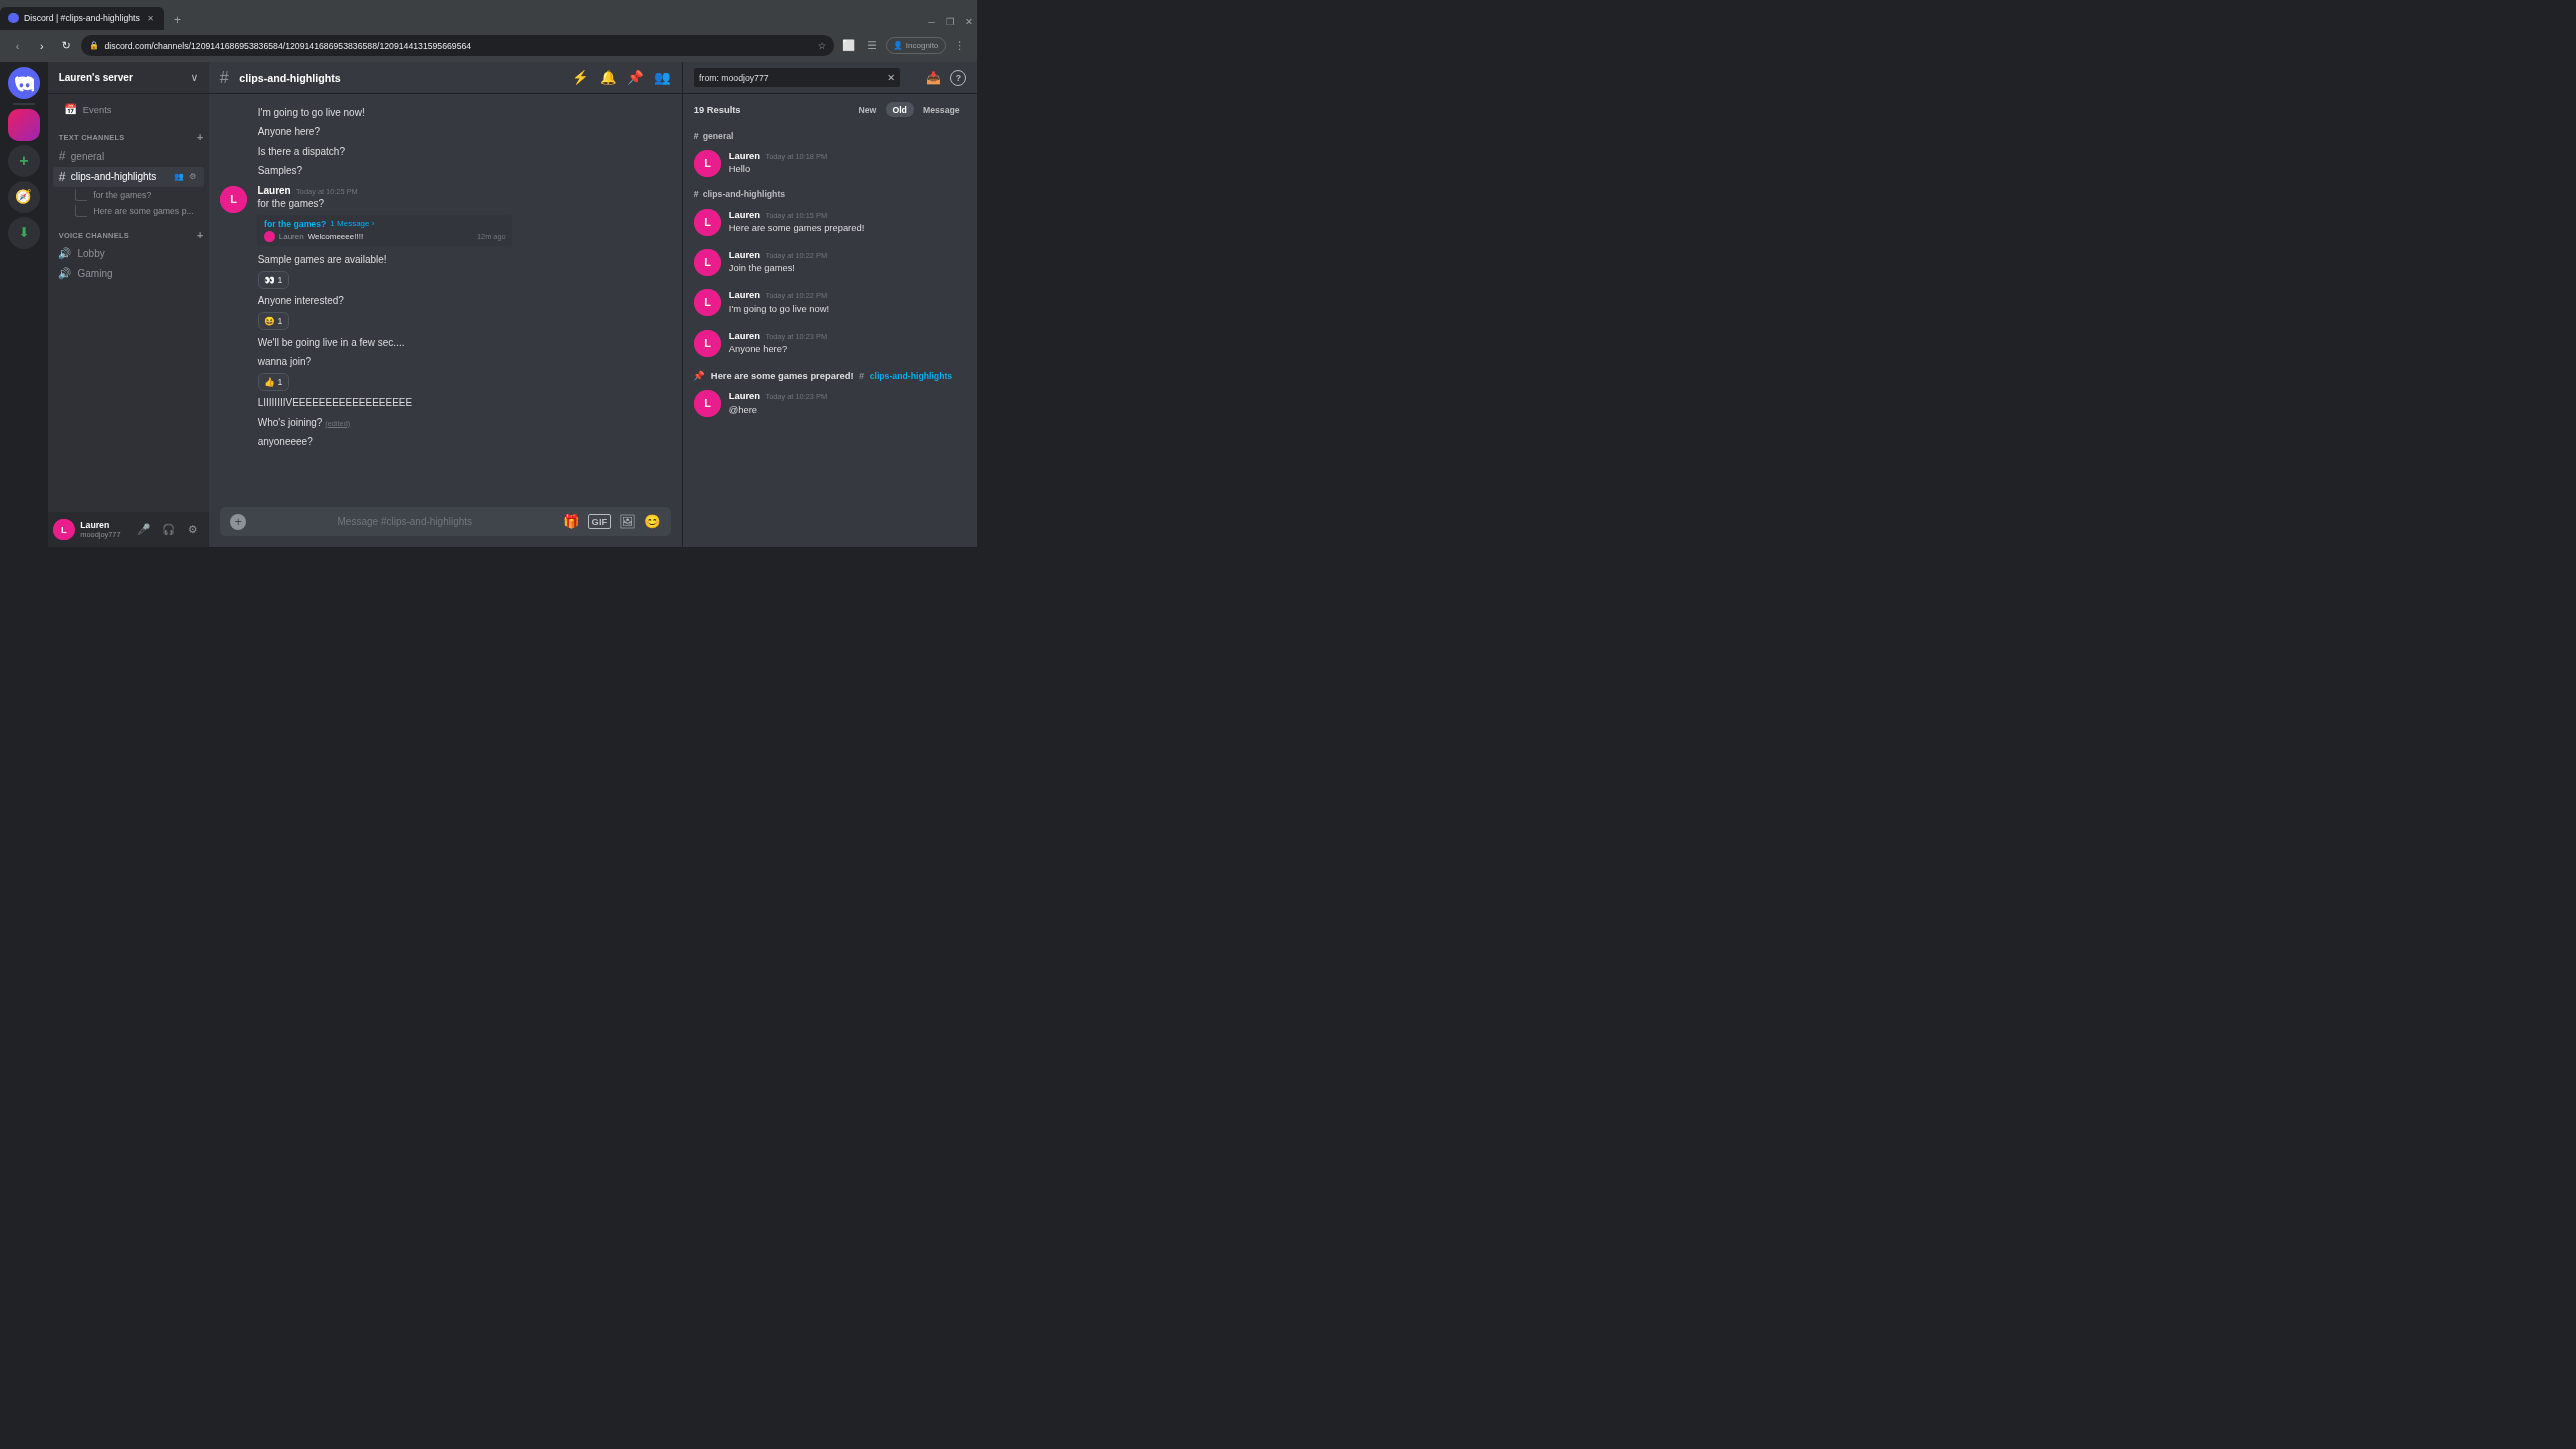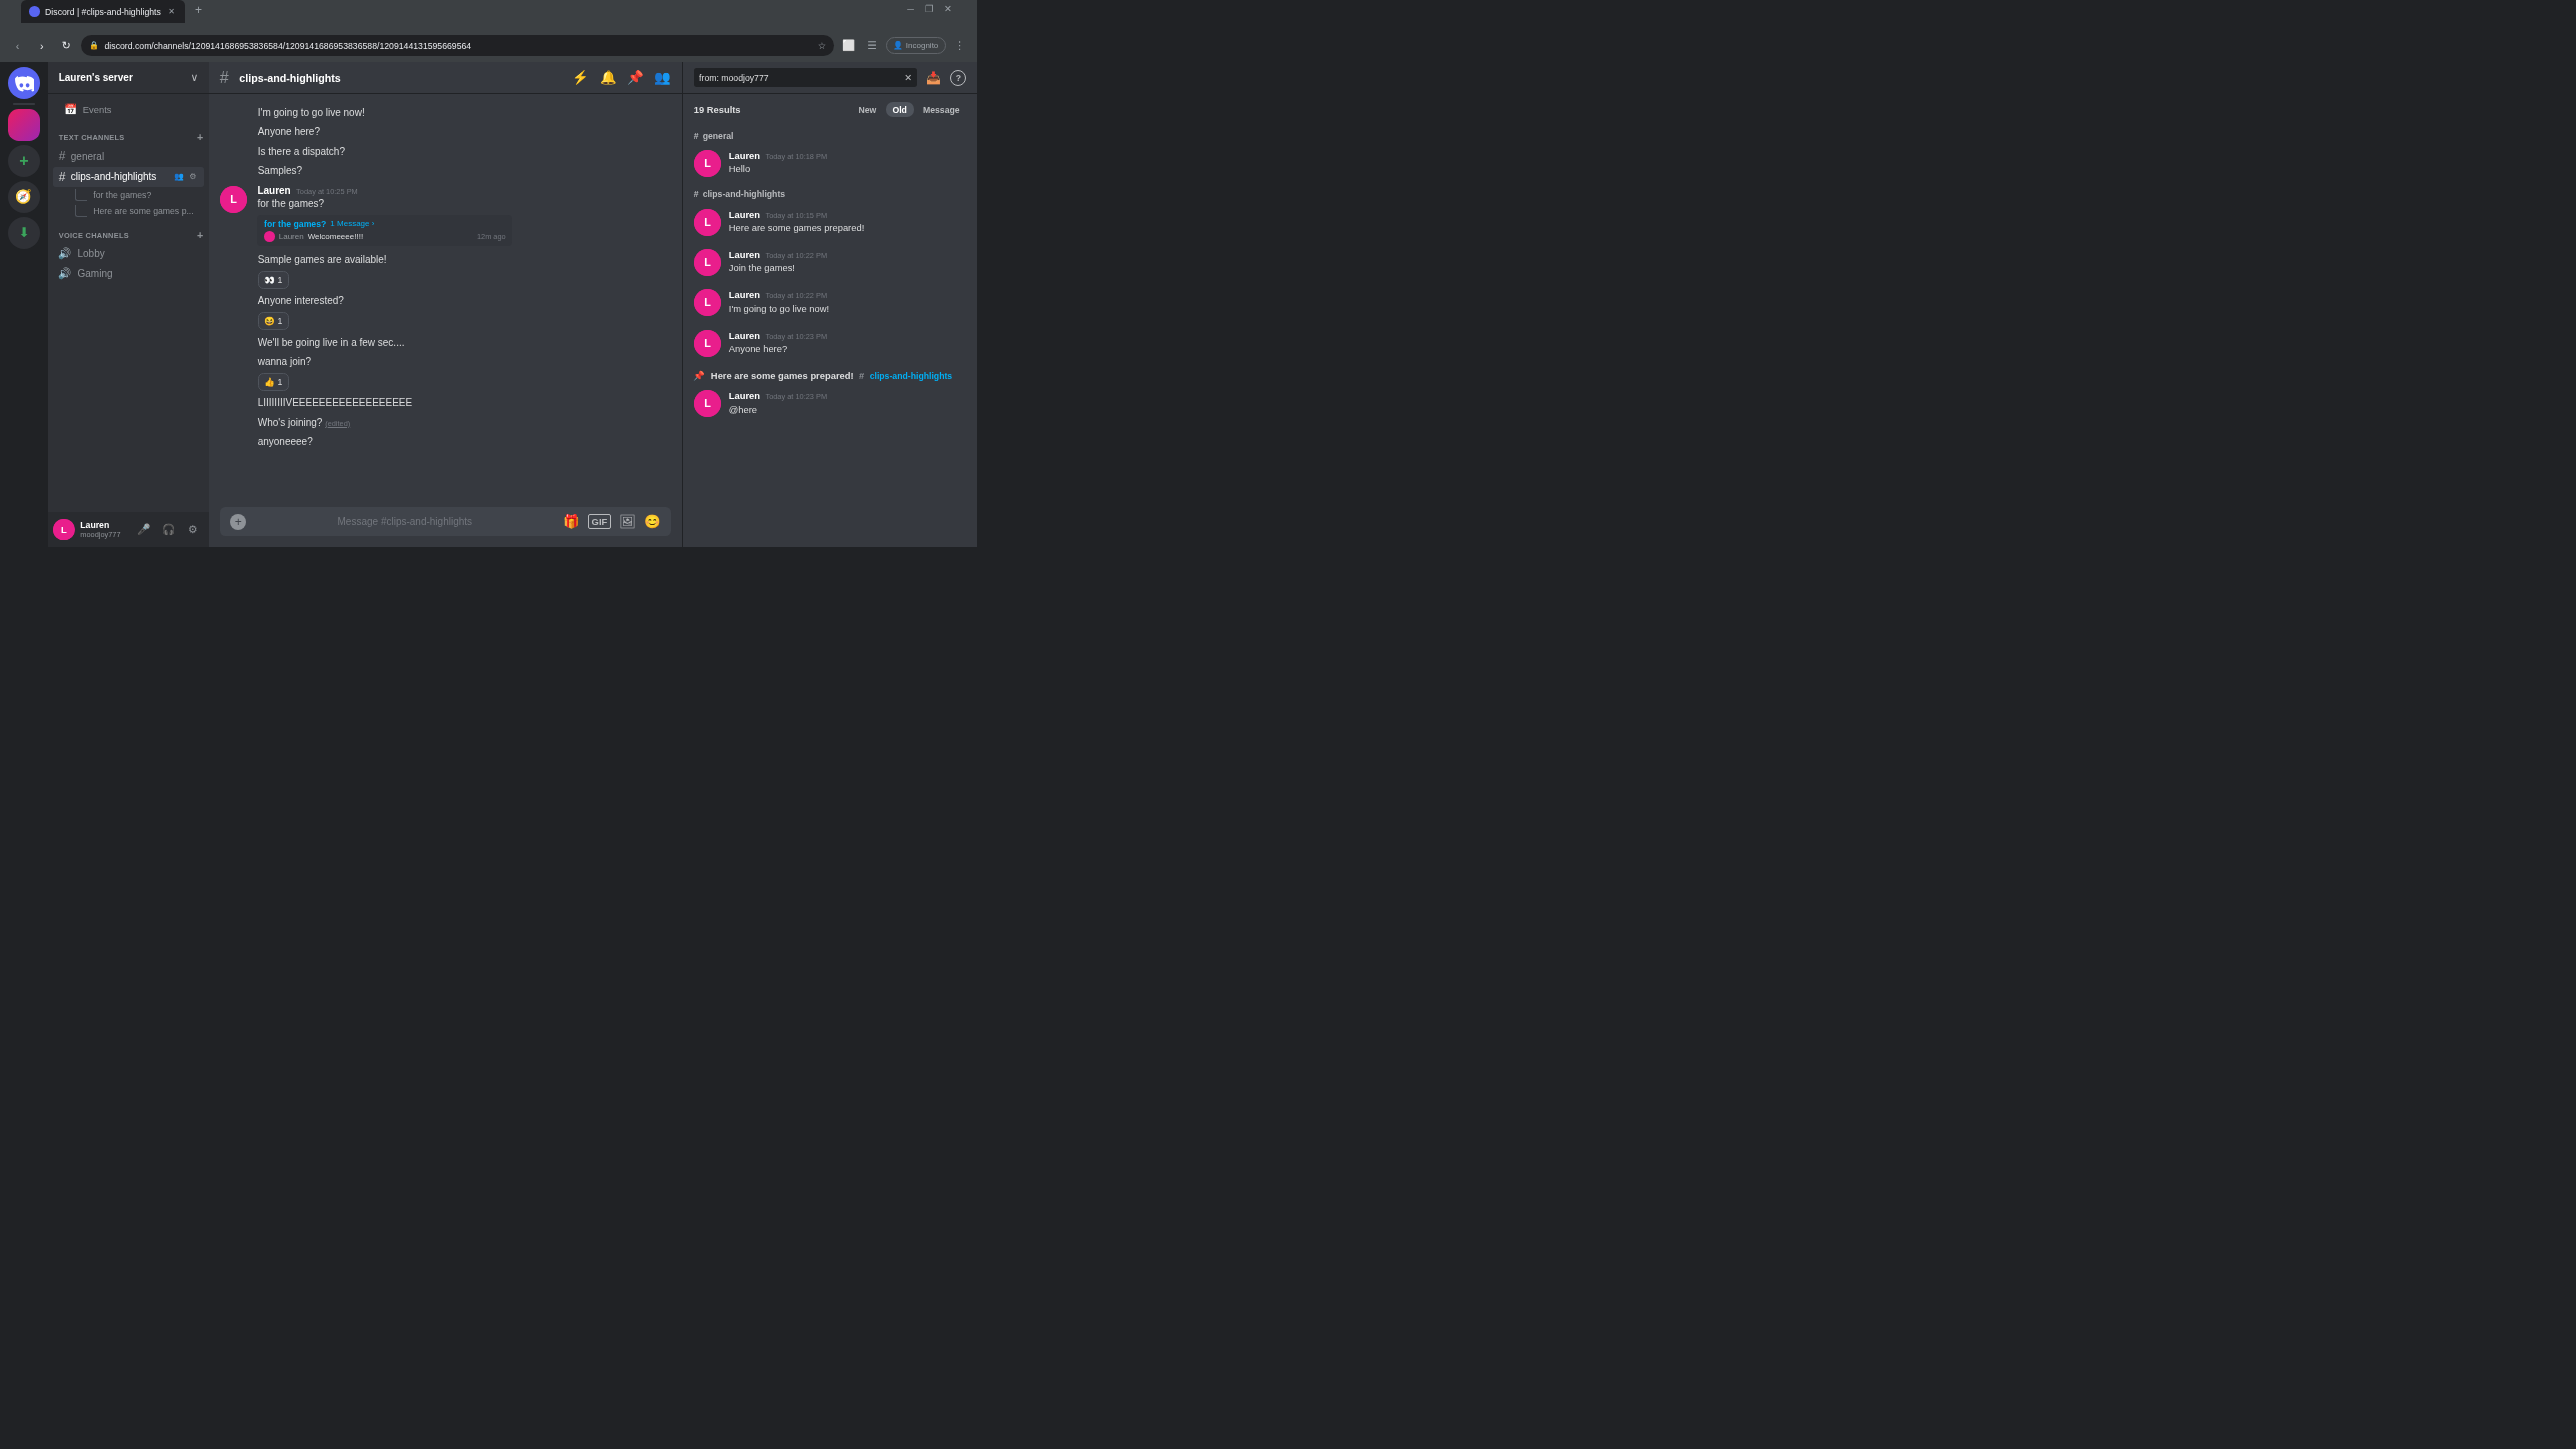--- a/index.html
+++ b/index.html
@@ -13,23 +13,23 @@
       font-size: 9.4px;
     }
 
     
     .browser-chrome {
       background: #3c4043;
       height: 62px;
     }
     .browser-titlebar {
       display: flex;
-      align-items: flex-start;
+      align-items: flex-end;
       height: 29.5px;
-      padding: 0 21px;
+      padding: 0 0;
       gap: 4px;
     }
     .browser-tab {
       display: flex;
       align-items: center;
       background: #202124;
       border-radius: 5.4px 5.4px 0 0;
       padding: 0 8px;
       height: 23px;
       gap: 5.4px;
@@ -539,21 +539,21 @@
       display: flex;
       flex-direction: column;
       flex-shrink: 0;
     }
     .search-header {
       height: 32px;
       display: flex;
       align-items: center;
       padding: 0 10.7px;
       border-bottom: 0.7px solid #202225;
-      gap: 6px;
+      gap: 23px;
     }
     .search-input-wrapper {
       flex: 1;
       background: #202225;
       border-radius: 2.7px;
       height: 19px;
       display: flex;
       align-items: center;
       padding: 0 5.4px;
       gap: 2.7px;

